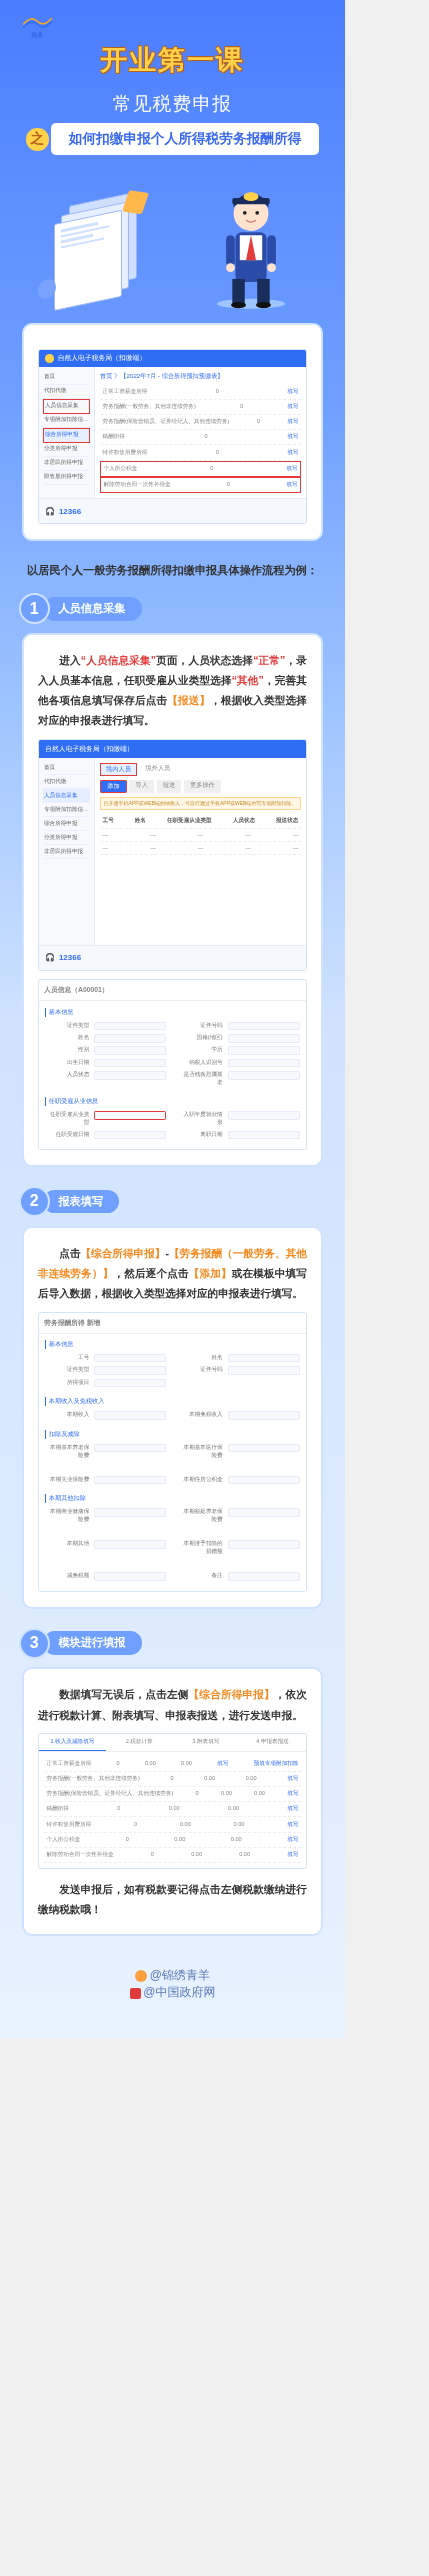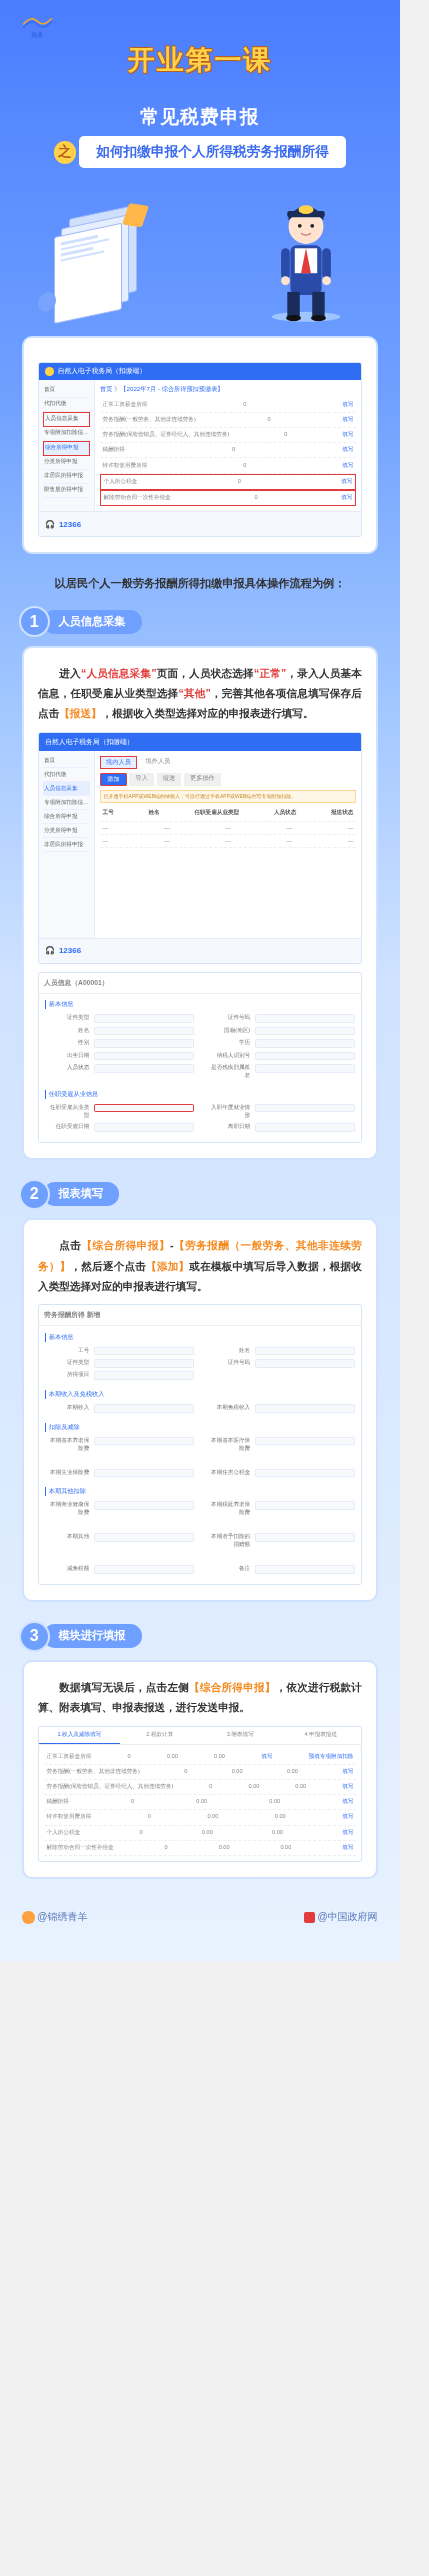--- a/index.html
+++ b/index.html
@@ -3,21 +3,21 @@
 <meta charset="utf-8">
 <style>
   * { margin: 0; padding: 0; box-sizing: border-box; }
   body {
     width: 429px;
     margin: 0 auto;
     font-family: "Microsoft YaHei", "PingFang SC", sans-serif;
     background: #f0f0f0;
   }
   .page {
-    width: 400px;
+    width: 345px;
     background: linear-gradient(180deg, #4a7cff 0%, #5a8cff 8%, #6fa0ff 20%, #9fc5ff 35%, #cfe2ff 50%, #e8f2ff 100%);
     position: relative;
     padding-bottom: 37px;
   }
   
   .logo {
     position: absolute;
     top: 12.4px; left: 12.4px;
     width: 50px; height: 31px;
     display: flex; flex-direction: column; align-items: center;
@@ -27,22 +27,22 @@
   .title-block { text-align: center; padding-top: 37px; }
   .title-banner {
     display: inline-block;
     font-size: 27px; font-weight: 900;
     color: #ffd24a;
     text-shadow: 1.2px 1.2px 0 #b85f1a, -0.6px -0.6px 0 #b85f1a, 0.6px -0.6px 0 #b85f1a, -0.6px 0.6px 0 #b85f1a;
     letter-spacing: 1.9px;
     padding: 5px 12.4px;
   }
   .subtitle-big {
-    margin-top: 21px;
-    font-size: 18.7px; color: #fff; font-weight: 700; letter-spacing: 1.2px;
+    margin-top: 8px;
+    font-size: 18.7px; color: #fff; font-weight: 400; letter-spacing: 1.2px;
   }
   .subtitle-of {
     display: inline-block;
     width: 22.4px; height: 22.4px; line-height: 22.4px;
     border-radius: 50%;
     background: #ffd24a; color: #b85f1a;
     font-size: 13.7px; font-weight: 700;
     margin-top: 2.5px;
   }
   .subtitle-line {
@@ -148,21 +148,21 @@
   }
   .step-label {
     margin-left: 21px; height: 23.6px; line-height: 23.6px;
     display: inline-block; padding: 0 16px 0 15px;
     background: #6fa0ff; color: #fff; font-size: 11.2px; font-weight: 700;
     border-radius: 11.8px;
   }
   
   .footer {
     display: flex; justify-content: space-between; align-items: center;
-    padding: 8.7px 22.4px 0; font-size: 10px; color: #5a7bb8;
+    padding: 8.7px 22.4px 0; font-size: 12px; color: #5a7bb8; flex-direction: column;
   }
   .footer .avatar {
     width: 12.4px; height: 12.4px; border-radius: 50%; background: #ffa040;
     display: inline-block; vertical-align: middle; margin-right: 2.5px;
   }
   .footer .gov-icon {
     width: 11.2px; height: 11.2px; display: inline-block; vertical-align: middle;
     background: #e23b3b; border-radius: 1.9px; margin-right: 2.5px;
   }
 </style>
@@ -616,20 +616,21 @@
         <div class="row">
             <span>解除劳动合同一次性补偿金</span>
             <span>0</span>
             <span>0.00</span>
             <span>0.00</span>
             <span style="color:#2f6df4;">填写</span>
           </div>
       </div>
     </div>
 
+    <p class="indent bold" style="margin-top:10px;">发送申报后，如有税款要记得点击左侧税款缴纳进行缴纳税款哦！</p>
   </div>
 
   <div class="footer">
     <div>
       <span class="avatar"></span><span>@锦绣青羊</span>
     </div>
     <div>
       <span class="gov-icon"></span><span>@中国政府网</span>
     </div>
   </div>

